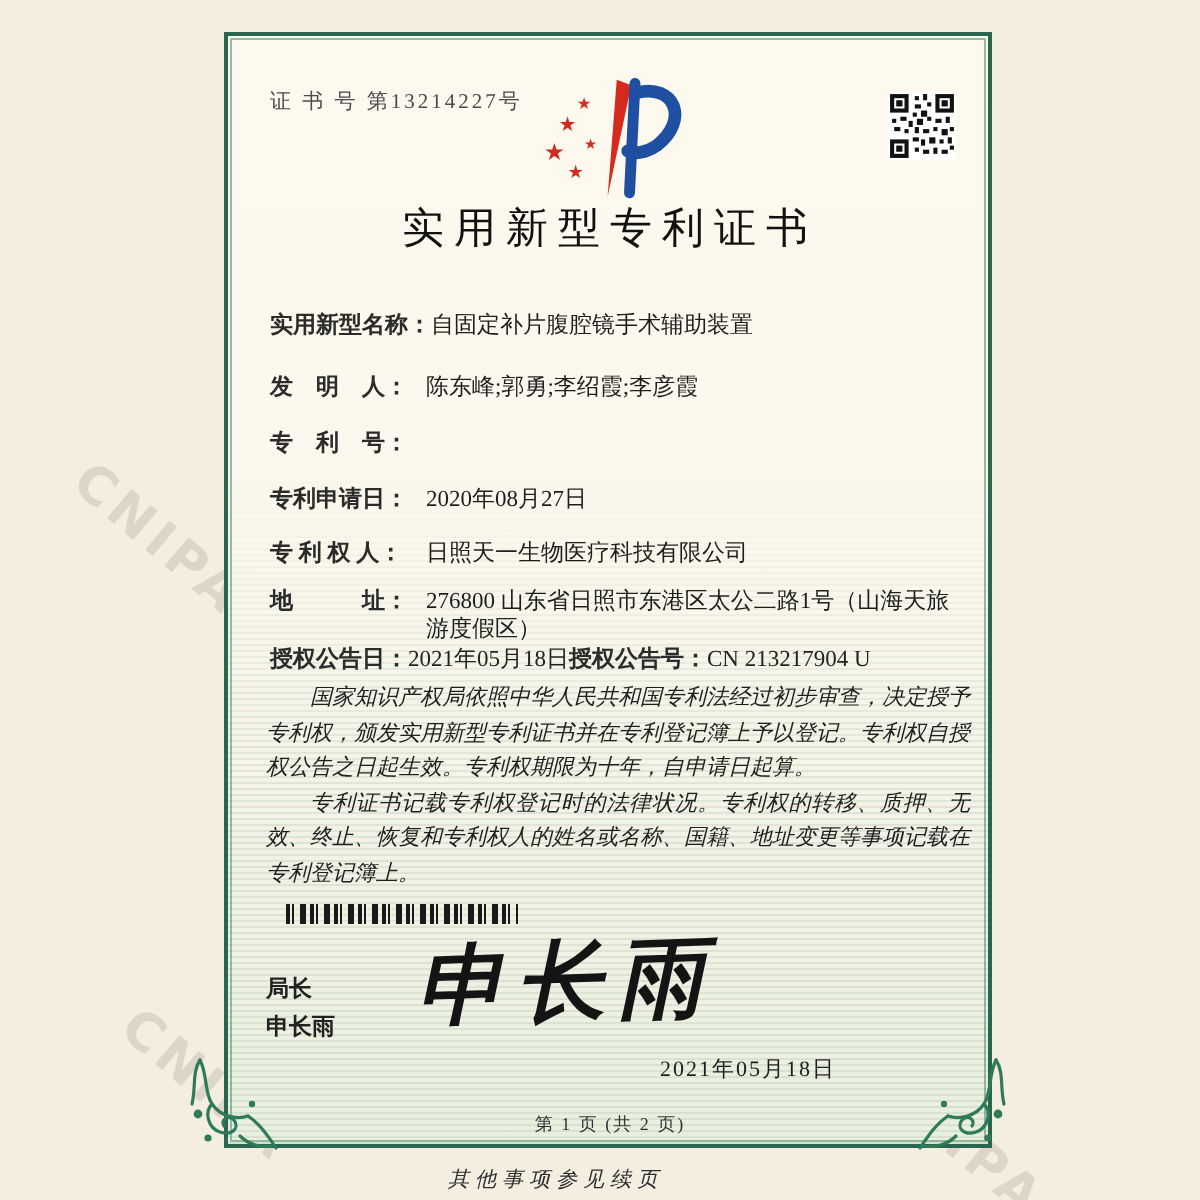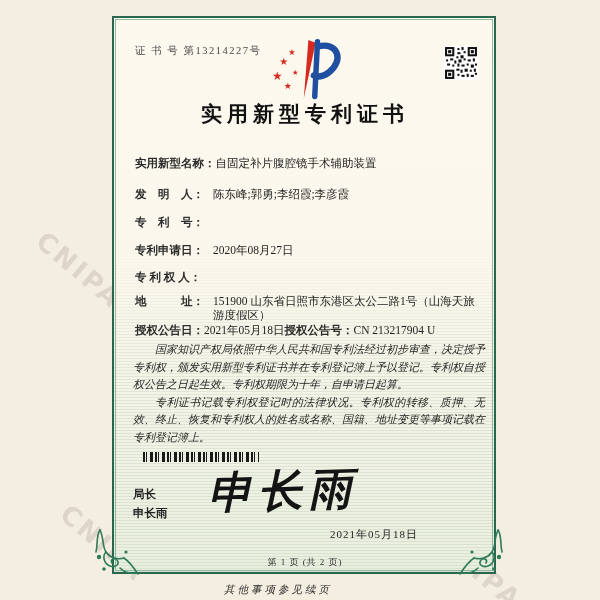--- a/index.html
+++ b/index.html
@@ -47,21 +47,21 @@
   .cert-no{
     position:absolute;left:135px;top:44px;
     font-size:10.5px;letter-spacing:1.5px;color:#4a4a4a;
   }
   .logo{position:absolute;left:261px;top:38px;width:82px;height:64px;}
   .qr{position:absolute;left:444px;top:46px;width:34px;height:34px;}
   .title{
     position:absolute;left:113px;top:100px;width:384px;
     text-align:center;
     font-family:"DejaVu Sans","Liberation Sans",sans-serif;
-    font-size:21px;font-weight:700;letter-spacing:5px;color:#111;
+    font-size:21px;font-weight:400;letter-spacing:5px;color:#111;
   }
   
   .row{
     position:absolute;left:135px;width:348px;
     display:flex;align-items:flex-start;
     font-size:11.5px;line-height:14px;
   }
   .row .label{flex:0 0 78px;font-weight:bold;color:#2b2b2b;white-space:nowrap;}
   .row .value{flex:1;color:#1e1e1e;}
   .grant-row{
@@ -192,24 +192,25 @@
   </div>
   <div class="row" style="top:215px">
     <span class="label">专　利　号：</span>
   </div>
   <div class="row" style="top:243px">
     <span class="label">专利申请日：</span>
     <span class="value">2020年08月27日</span>
   </div>
   <div class="row" style="top:270px">
     <span class="label">专 利 权 人：</span>
+    <span class="value">日照天一生物医疗科技有限公司</span>
   </div>
   <div class="row" style="top:294px">
     <span class="label">地　　　址：</span>
-    <span class="value">151900 山东省日照市东港区太公二路1号（山海天旅游度假区）</span>
+    <span class="value">276800 山东省日照市东港区太公二路1号（山海天旅游度假区）</span>
   </div>
 
   <div class="grant-row">
     <span class="pair">
       <span class="label">授权公告日：</span>
       <span class="value">2021年05月18日</span>
     </span>
     <span class="pair second">
       <span class="label">授权公告号：</span>
       <span class="value">CN 213217904 U</span>

